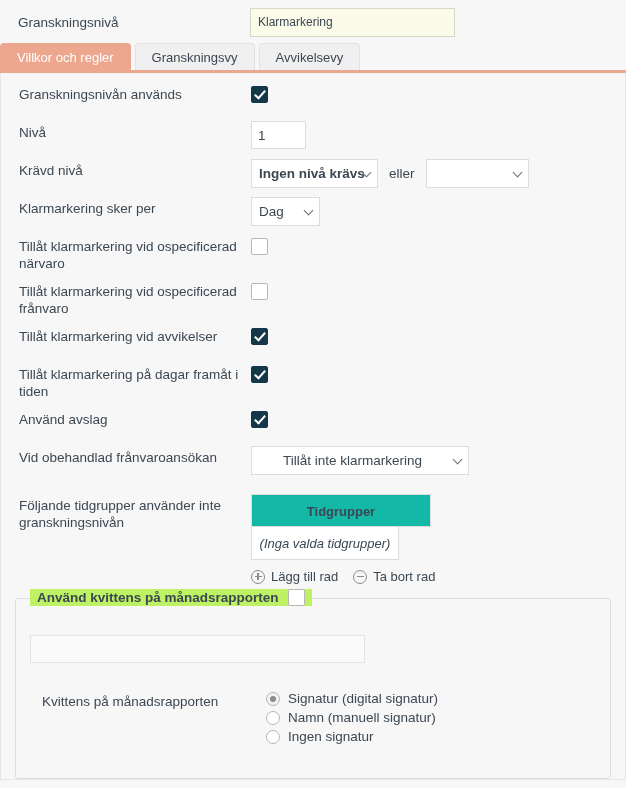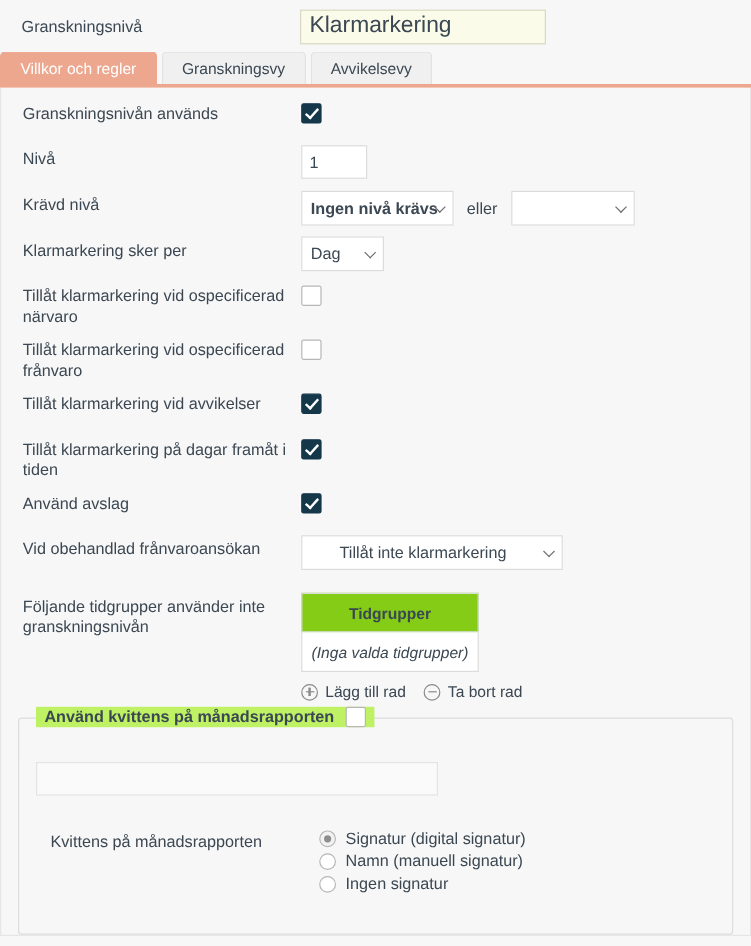--- a/index.html
+++ b/index.html
@@ -26,21 +26,21 @@
     color: #3b4752;
     width: 232px;
     flex: 0 0 232px;
   }
   .title-input {
     width: 205px;
     height: 29px;
     background: #fbfbe9;
     border: 1px solid #d8d8c4;
     font-family: "Liberation Sans", sans-serif;
-    font-size: 19px;
+    font-size: 12px;
     color: #3b4752;
     padding: 0 7px;
     line-height: 27px;
     outline: none;
   }
 
   
   .tabbar {
     position: relative;
     display: flex;
@@ -179,25 +179,25 @@
 
   .eller {
     font-size: 13.5px;
     color: #3b4752;
     margin: 0 11px;
   }
 
   
   .tg-wrap { display: flex; flex-direction: column; }
   .tg-head {
-    width: 148px;
+    width: 180px;
     height: 33px;
     line-height: 33px;
     text-align: center;
-    background: #84cc16;
+    background: #14b8a6;
     border: 1px solid #dcdcdc;
     font-size: 13px;
     font-weight: bold;
     color: #3b4752;
     cursor: pointer;
     user-select: none;
   }
   .tg-body {
     width: 148px;
     height: 33px;

